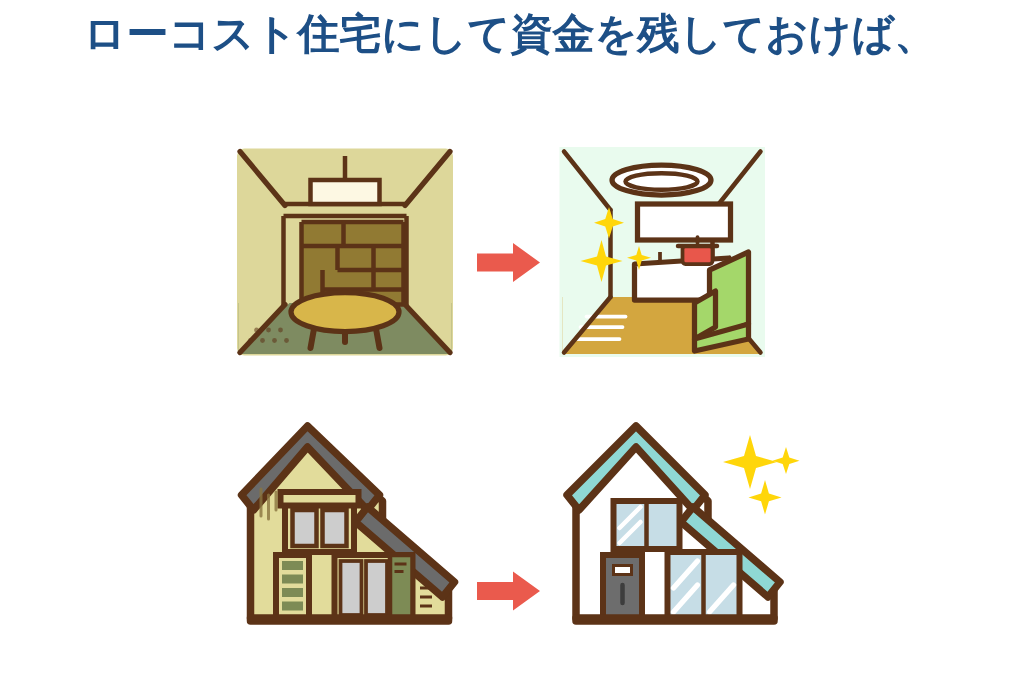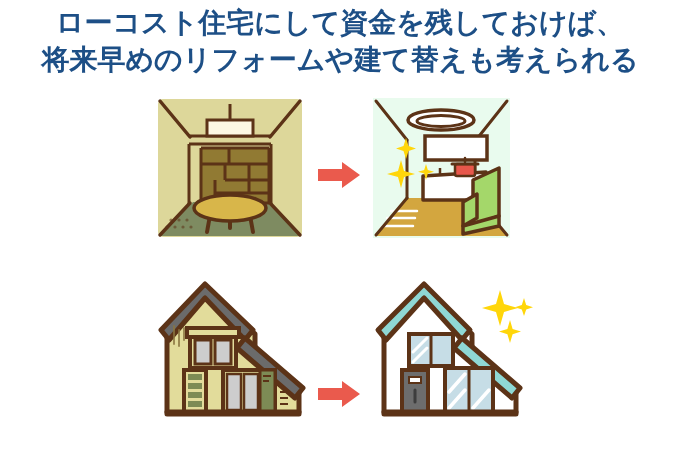--- a/index.html
+++ b/index.html
@@ -59,21 +59,20 @@
 
   svg { display: block; overflow: visible; }
 </style>
 </head>
 <body>
 
 <div id="page">
 
   <div class="title-block">
     <span class="title-line">ローコスト住宅にして資金を残しておけば、</span>
-    <span class="title-line">将来早めのリフォームや建て替えも考えられる</span>
   </div>
 
   <div class="illus" id="room-before">
     <svg width="146" height="140" viewBox="0 0 146 140">
 
       <rect x="2" y="2" width="142" height="136" rx="4" fill="#ddd79a" stroke="#ddd79a" stroke-width="2"></rect>
 
       <polygon points="2,138 144,138 144,104 110,104 36,104 2,104" fill="#7e8b61"></polygon>
       <polygon points="2,138 36,104 110,104 144,138" fill="#7e8b61"></polygon>
 

